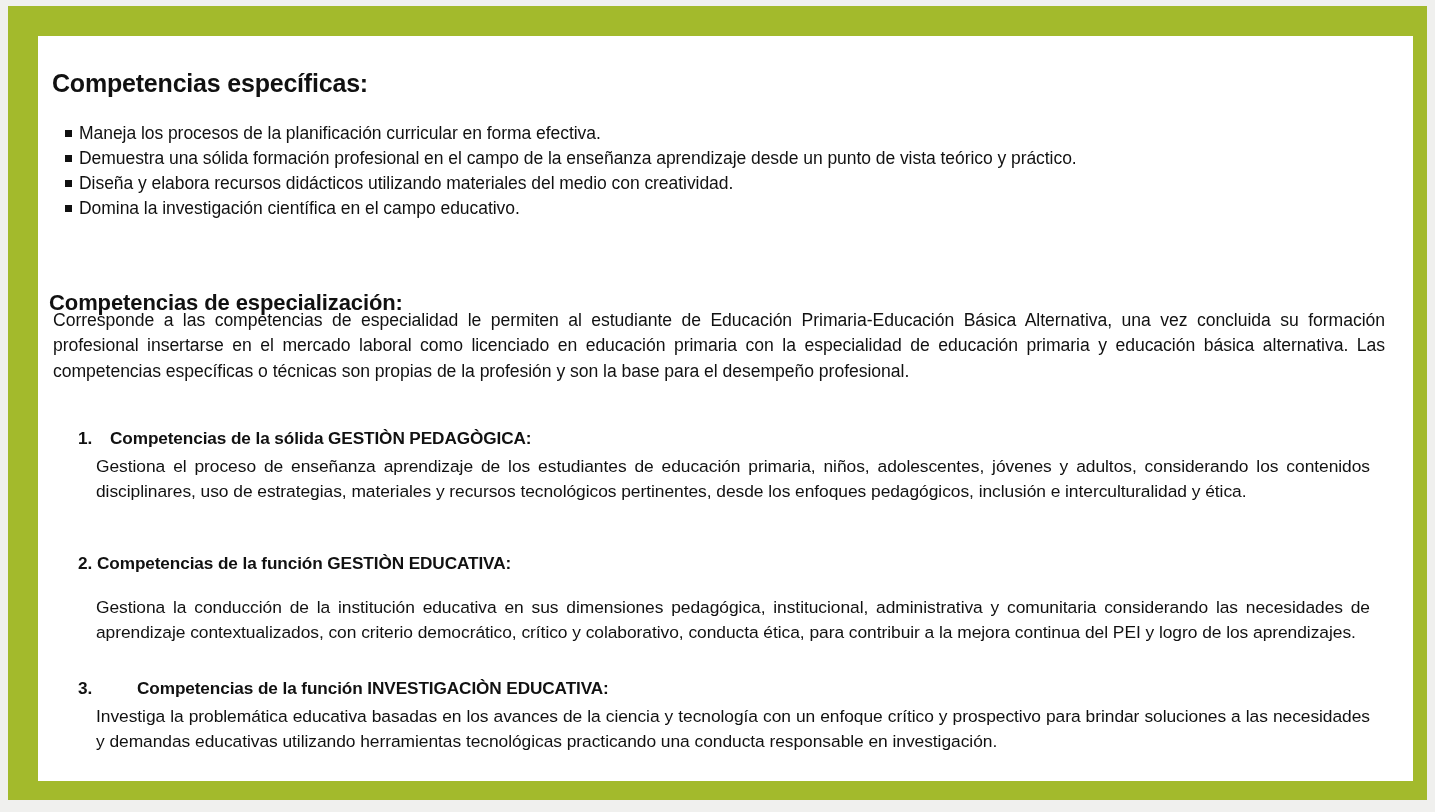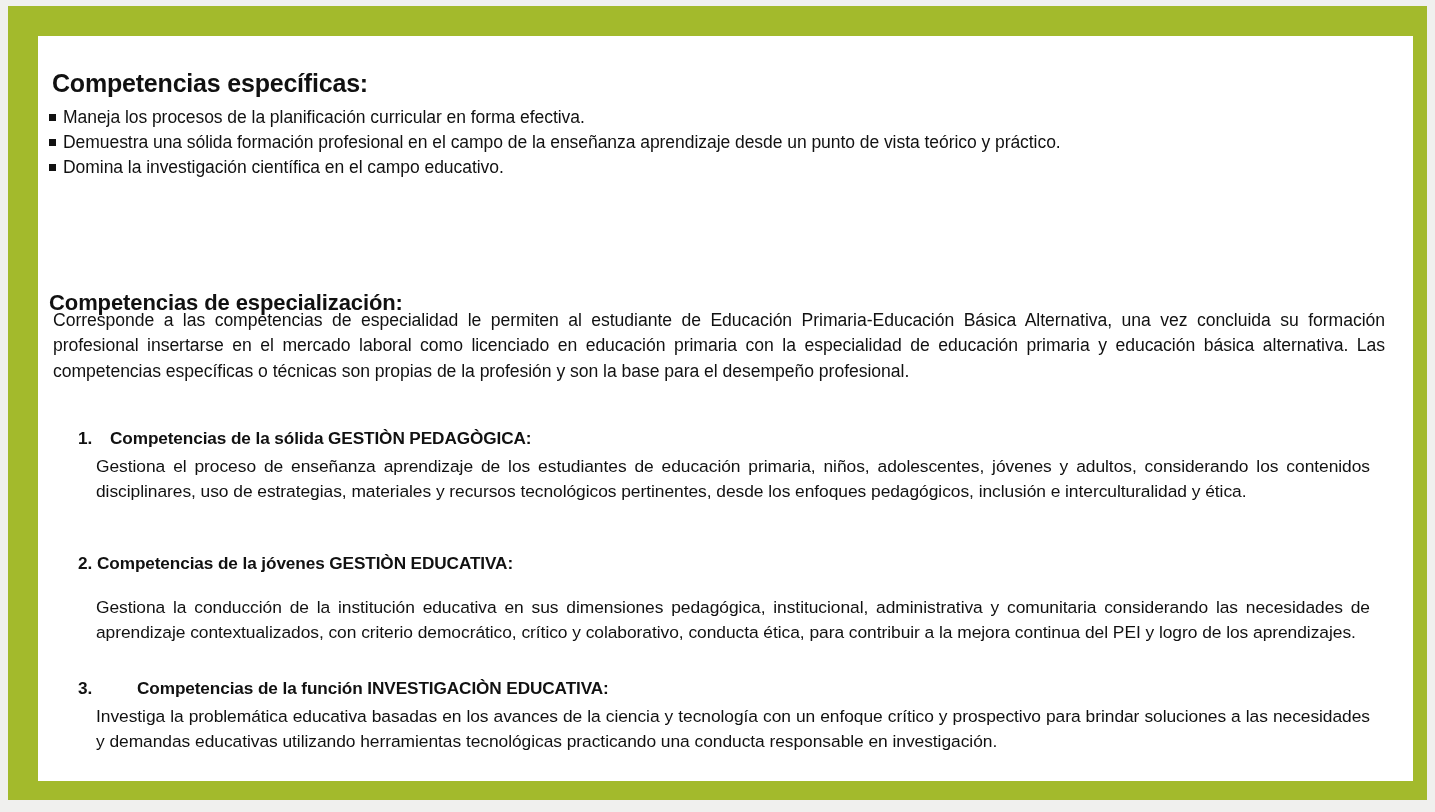--- a/index.html
+++ b/index.html
@@ -56,21 +56,21 @@
     font-weight: bold;
     letter-spacing: -0.2px;
     white-space: nowrap;
   }
 
   .bullet-list {
     position: absolute;
     left: 11px;
     top: 69px;
     width: 1350px;
-    margin: 0;
+    margin: 16px;
     padding: 0;
     list-style: none;
   }
   .bullet-list li {
     position: relative;
     font-size: 17.5px;
     line-height: 25px;
     padding-left: 14px;
     white-space: nowrap;
     letter-spacing: -0.05px;
@@ -173,20 +173,21 @@
         <li>
           <span class="sq-bullet" style="background: rgb(17, 17, 17);"></span>
           <span>Maneja los procesos de la planificación curricular en forma efectiva.</span>
         </li>
         <li>
           <span class="sq-bullet" style="background: rgb(17, 17, 17);"></span>
           <span>Demuestra una sólida formación profesional en el campo de la enseñanza aprendizaje desde un punto de vista teórico y práctico.</span>
         </li>
         <li>
           <span class="sq-bullet" style="background: rgb(17, 17, 17);"></span>
+          <span>Diseña y elabora recursos didácticos utilizando materiales del medio con creatividad.</span>
         </li>
         <li>
           <span class="sq-bullet" style="background: rgb(17, 17, 17);"></span>
         </li>
         <li>
           <span class="sq-bullet" style="background: rgb(17, 17, 17);"></span>
           <span>Domina la investigación científica en el campo educativo.</span>
         </li>
       </ul>
 
@@ -198,21 +199,21 @@
         <div class="num-head">
           <span class="num-label">1.</span>
           <span class="num-title">Competencias de la sólida GESTIÒN PEDAGÒGICA:</span>
         </div>
         <div class="num-body">Gestiona el proceso de enseñanza aprendizaje de los estudiantes de educación primaria, niños, adolescentes, jóvenes y adultos, considerando los contenidos disciplinares, uso de estrategias, materiales y recursos tecnológicos pertinentes, desde los enfoques pedagógicos, inclusión e interculturalidad y ética.</div>
       </div>
 
       <div class="num-item" id="item-2">
         <div class="num-head">
           <span class="num-label">2.</span>
-          <span class="num-title">Competencias de la jóvenes GESTIÒN EDUCATIVA:</span>
+          <span class="num-title">Competencias de la función GESTIÒN EDUCATIVA:</span>
         </div>
         <div class="num-body">Gestiona la conducción de la institución educativa en sus dimensiones pedagógica, institucional, administrativa y comunitaria considerando las necesidades de aprendizaje contextualizados, con criterio democrático, crítico y colaborativo, conducta ética, para contribuir a la mejora continua del PEI y logro de los aprendizajes.</div>
       </div>
 
       <div class="num-item" id="item-3">
         <div class="num-head">
           <span class="num-label">3.</span>
           <span class="num-title">Competencias de la función INVESTIGACIÒN EDUCATIVA:</span>
         </div>
         <div class="num-body">Investiga la problemática educativa basadas en los avances de la ciencia y tecnología con un enfoque crítico y prospectivo para brindar soluciones a las necesidades y demandas educativas utilizando herramientas tecnológicas practicando una conducta responsable en investigación.</div>

